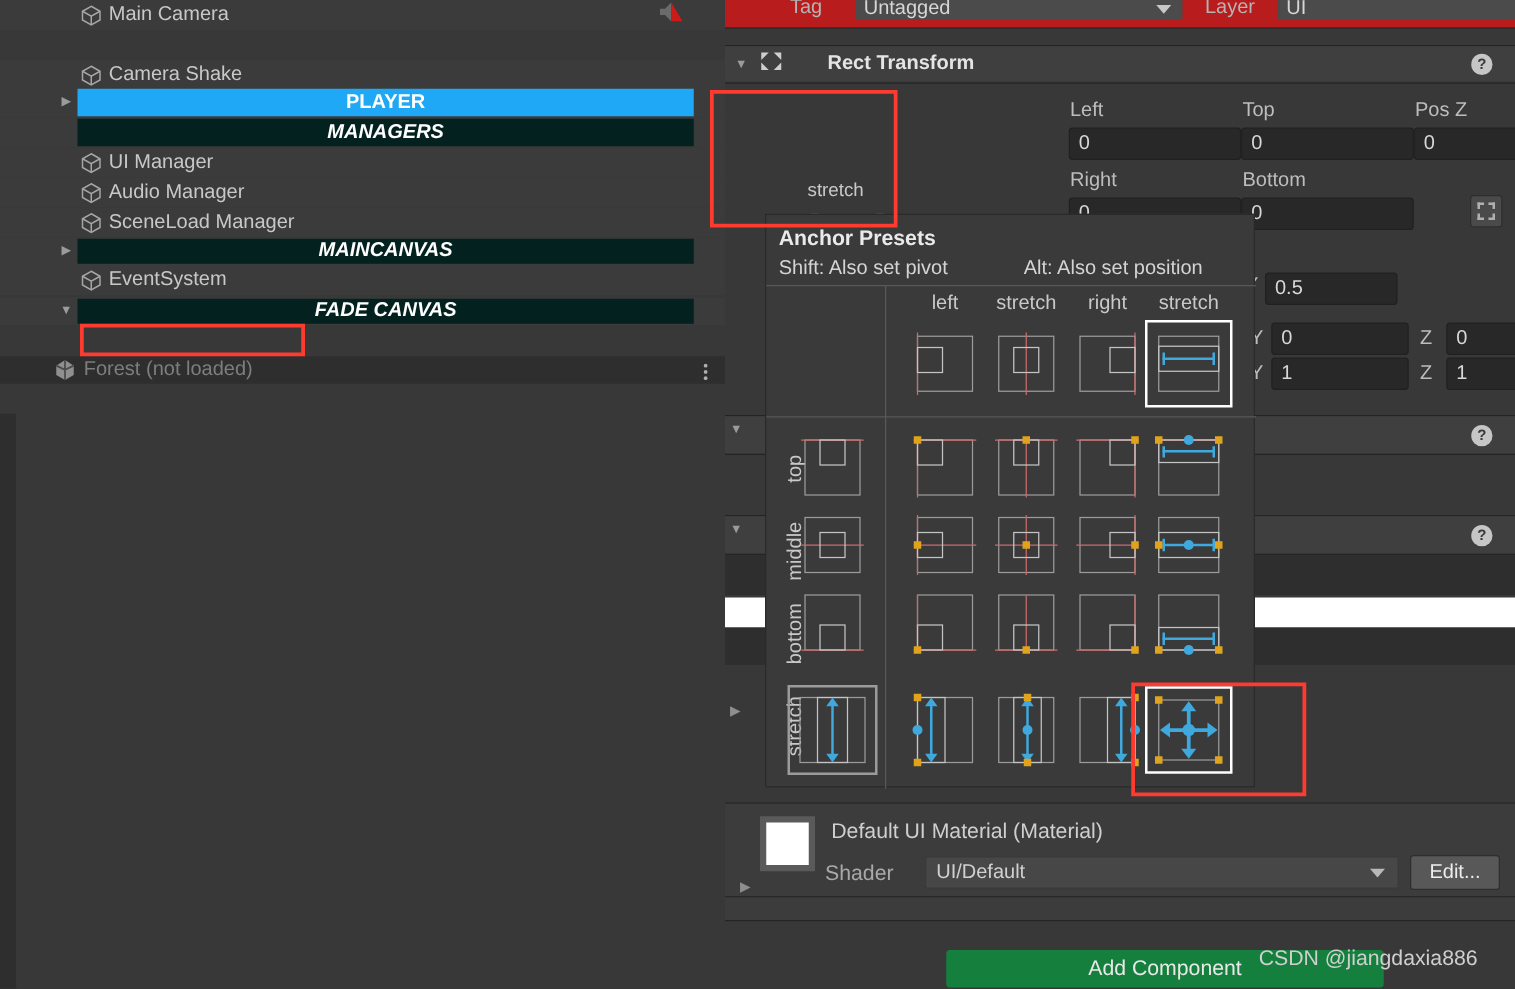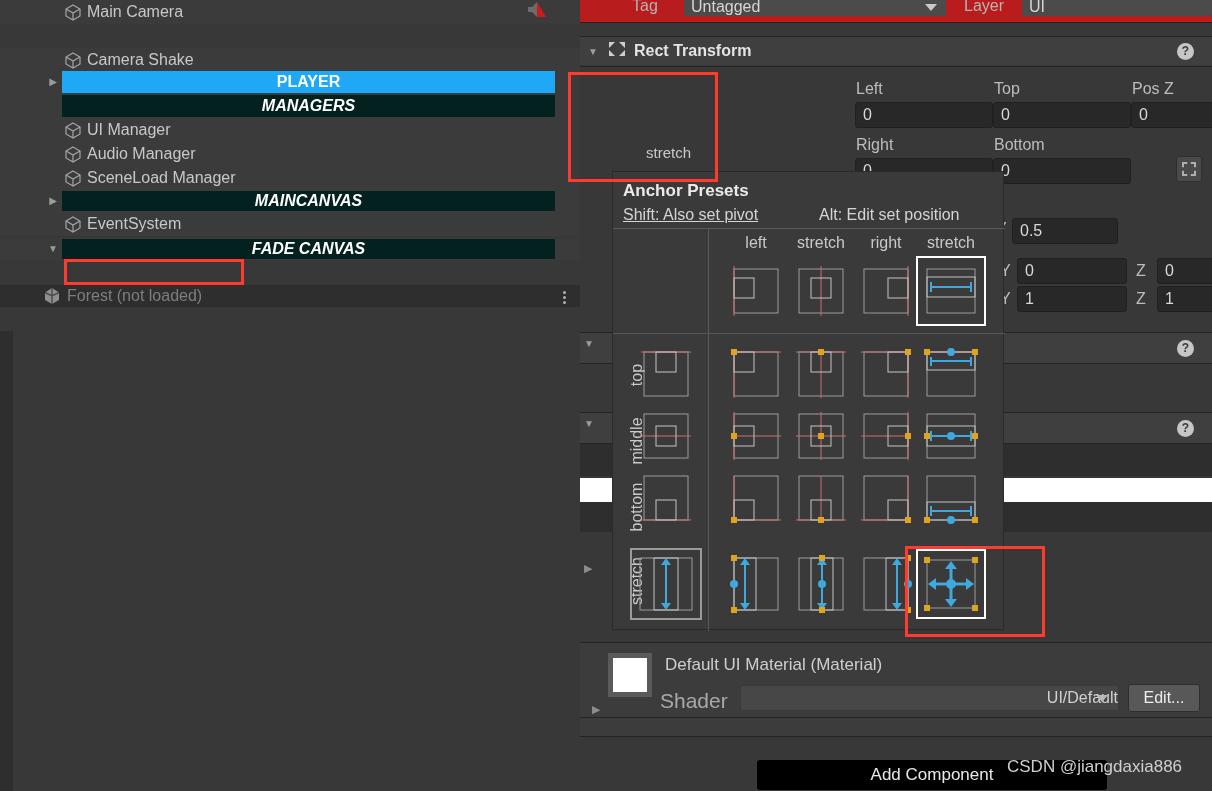--- a/index.html
+++ b/index.html
@@ -112,56 +112,56 @@
 
   
   .red-box { position:absolute; border:3px solid #ff3b30; pointer-events:none; }
 
   
   #presets {
     position:absolute; left:32px; top:171px; width:392px; height:459px;
     background:#3a3a3a; border:1px solid #2a2a2a;
   }
   #presets .pp-title { position:absolute; left:10px; top:9px; font-size:17px; font-weight:bold; color:#eaeaea; }
-  #presets .pp-sub1 { position:absolute; left:10px; top:34px; font-size:16px; color:#d4d4d4;text-decoration:underline; }
+  #presets .pp-sub1 { position:absolute; left:10px; top:34px; font-size:16px; color:#d4d4d4; }
   #presets .pp-sub2 { position:absolute; left:206px; top:34px; font-size:16px; color:#d4d4d4; }
   #presets .hline { position:absolute; left:0; width:392px; height:1px; background:#585858; }
   #presets .vline { position:absolute; width:1px; background:#585858; }
 
   .colhdr { position:absolute; top:62px; font-size:16px; color:#c9c9c9; text-align:center; width:70px; }
   .rowhdr {
     position:absolute; left:-8px; font-size:16px; color:#c9c9c9;
     width:64px; text-align:center; transform:rotate(-90deg);
   }
   .cell { position:absolute; width:60px; height:60px; }
   .cell.sel-outline { outline:2px solid #ffffff; outline-offset:3px; }
   .cell.sel-grey { outline:2px solid #9b9b9b; outline-offset:4px; }
 
   
   #mat-block { position:absolute; left:0; top:643px; width:632px; height:74px; background:#3c3c3c; }
   #mat-swatch { position:absolute; left:28px; top:10px; width:44px; height:44px; background:#5a5a5a; padding:5px; }
   #mat-swatch .inner { width:100%; height:100%; background:#ffffff; }
   #mat-title { position:absolute; left:85px; top:12px; font-size:17px; color:#cfcfcf; }
-  #mat-shader-lbl { position:absolute; left:80px; top:46px; font-size:21px; color:#a9a9a9; }
+  #mat-shader-lbl { position:absolute; left:80px; top:46px; font-size:17px; color:#a9a9a9; }
   #mat-shader-box {
     position:absolute; left:160px; top:42px; width:379px; height:26px;
     background:#474747; border:1px solid #3a3a3a; border-radius:2px;
-    font-size:16px; color:#d0d0d0; padding-left:8px; line-height:24px;text-align:right;
+    font-size:16px; color:#d0d0d0; padding-left:8px; line-height:24px;
   }
   #mat-edit {
     position:absolute; left:548px; top:41px; width:72px; height:28px;
     background:#585858; border:1px solid #2e2e2e; border-radius:3px;
     font-size:16px; color:#ededed; text-align:center; line-height:26px;
   }
   #mat-tw { position:absolute; left:12px; top:60px; color:#8e8e8e; font-size:11px; }
 
   
   #addcomp {
     position:absolute; left:177px; top:760px; width:350px; height:30px;
-    background:#000000; border-radius:3px;
+    background:#15803d; border-radius:3px;
     font-size:17px; color:#e8e8e8; text-align:center; line-height:29px;
   }
   #watermark {
     position:absolute; left:427px; top:757px; font-size:17px; color:#cfcfcf;
   }
 
   
   .collapsed-strip { position:absolute; left:0; width:632px; background:#3f3f3f; height:28px; }
   .thin-strip { position:absolute; left:0; width:632px; background:#383838; }
   #white-color-field {
@@ -313,21 +313,21 @@
       <span style="width:28px;display:inline-block">
         <svg width="22" height="20" viewBox="0 0 22 20">
             <g fill="#cfcfcf">
               <path d="M3 3 L9 3 L3 9 Z"></path>
               <path d="M19 3 L13 3 L19 9 Z"></path>
               <path d="M3 17 L9 17 L3 11 Z"></path>
               <path d="M19 17 L13 17 L19 11 Z"></path>
             </g>
           </svg>
       </span>
-      <span class="comp-title" style="">Rect Transform</span>
+      <span class="comp-title" style="margin-left:28px">Rect Transform</span>
       <span class="help-q">?</span>
     </div>
     <div class="insp-divider" style="top:66px"></div>
 
     <div id="rect-body">
 
       <div id="anchor-preview">
         <span class="ap-top">stretch</span>
         <span class="ap-left">stretch</span>
         <svg style="position:absolute;left:28px;top:22px" width="68" height="68" viewBox="0 0 68 68">
@@ -398,21 +398,21 @@
     <div class="insp-divider" style="top:443px"></div>
     <div class="dk-strip" style="top:444px;height:32px"></div>
     <div id="white-color-field"></div>
     <div class="dk-strip" style="top:502px;height:30px"></div>
     <div class="thin-strip" style="top:532px;height:98px;background:#383838"></div>
     <div style="position:absolute;left:4px;top:562px;color:#8e8e8e;font-size:11px">▶</div>
 
     <div id="presets">
       <span class="pp-title">Anchor Presets</span>
       <span class="pp-sub1">Shift: Also set pivot</span>
-      <span class="pp-sub2">Alt: Edit set position</span>
+      <span class="pp-sub2">Alt: Also set position</span>
       <div class="hline" style="top:56px"></div>
       <div class="hline" style="top:161px"></div>
       <div class="vline" style="left:95px;top:56px;height:403px"></div>
 
       <span class="colhdr" style="left:108px">left</span>
       <span class="colhdr" style="left:173px">stretch</span>
       <span class="colhdr" style="left:238px">right</span>
       <span class="colhdr" style="left:303px">stretch</span>
 
       <span class="rowhdr" style="left:-8px;top:194px">top</span>

